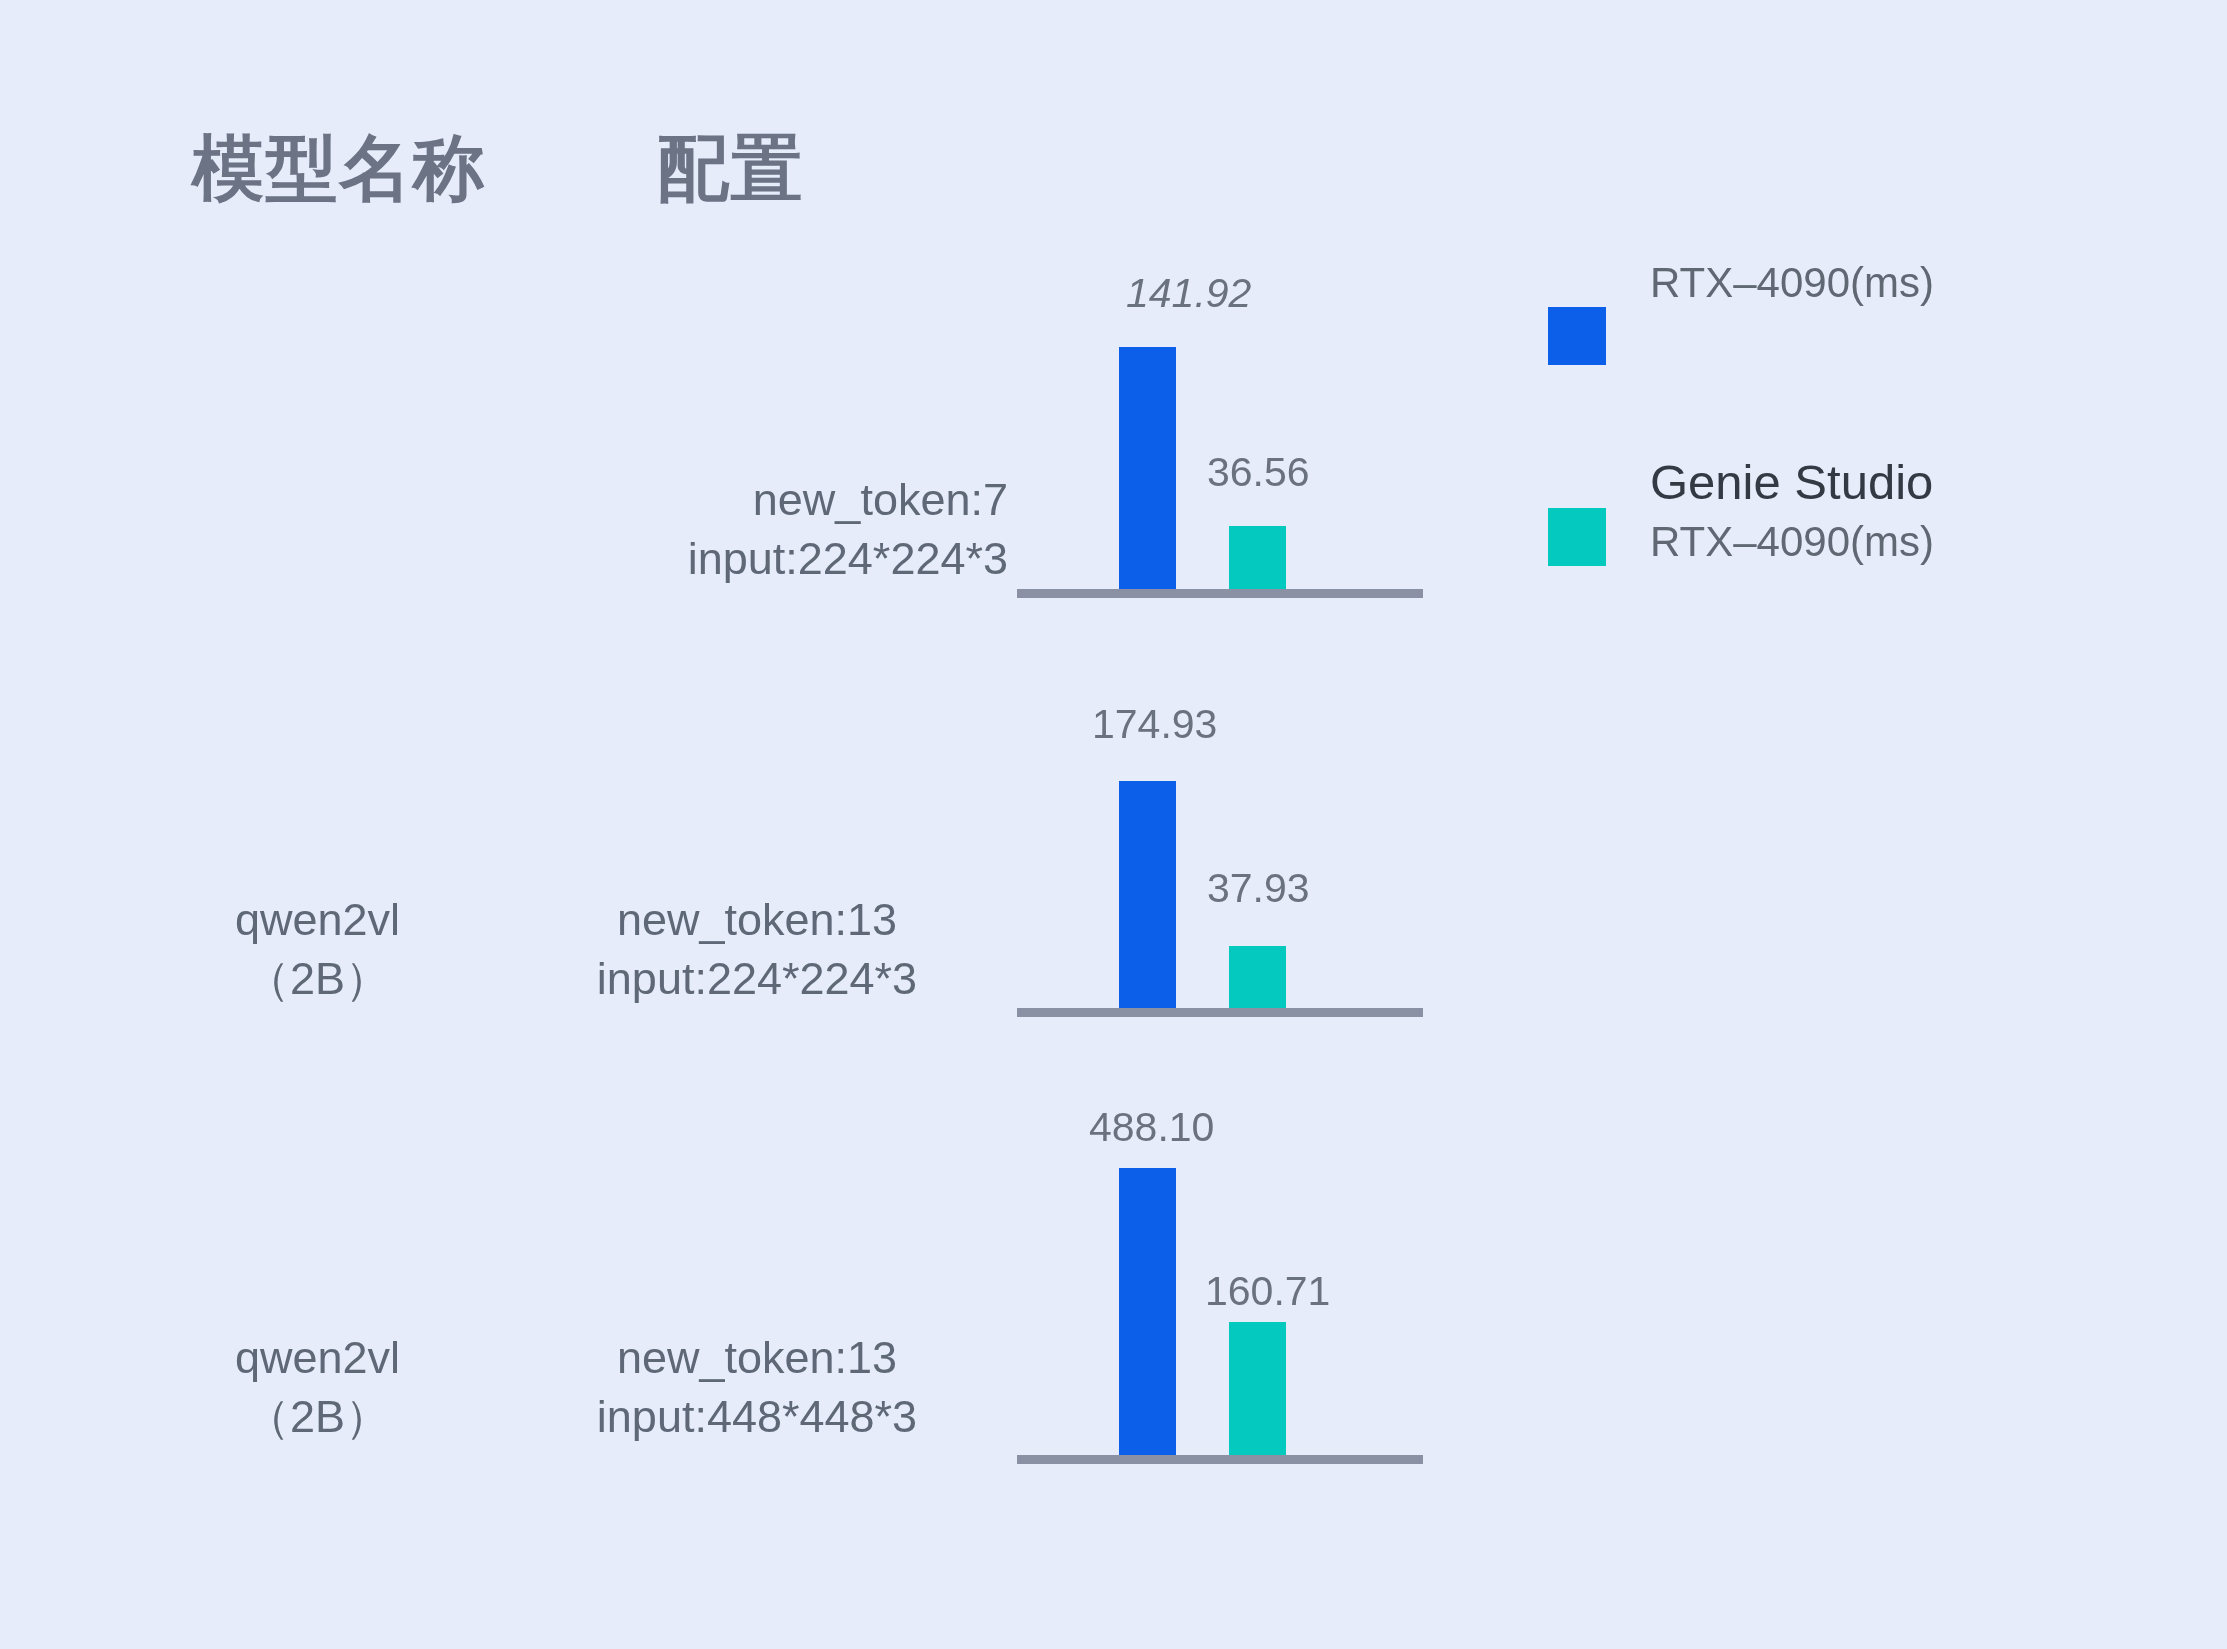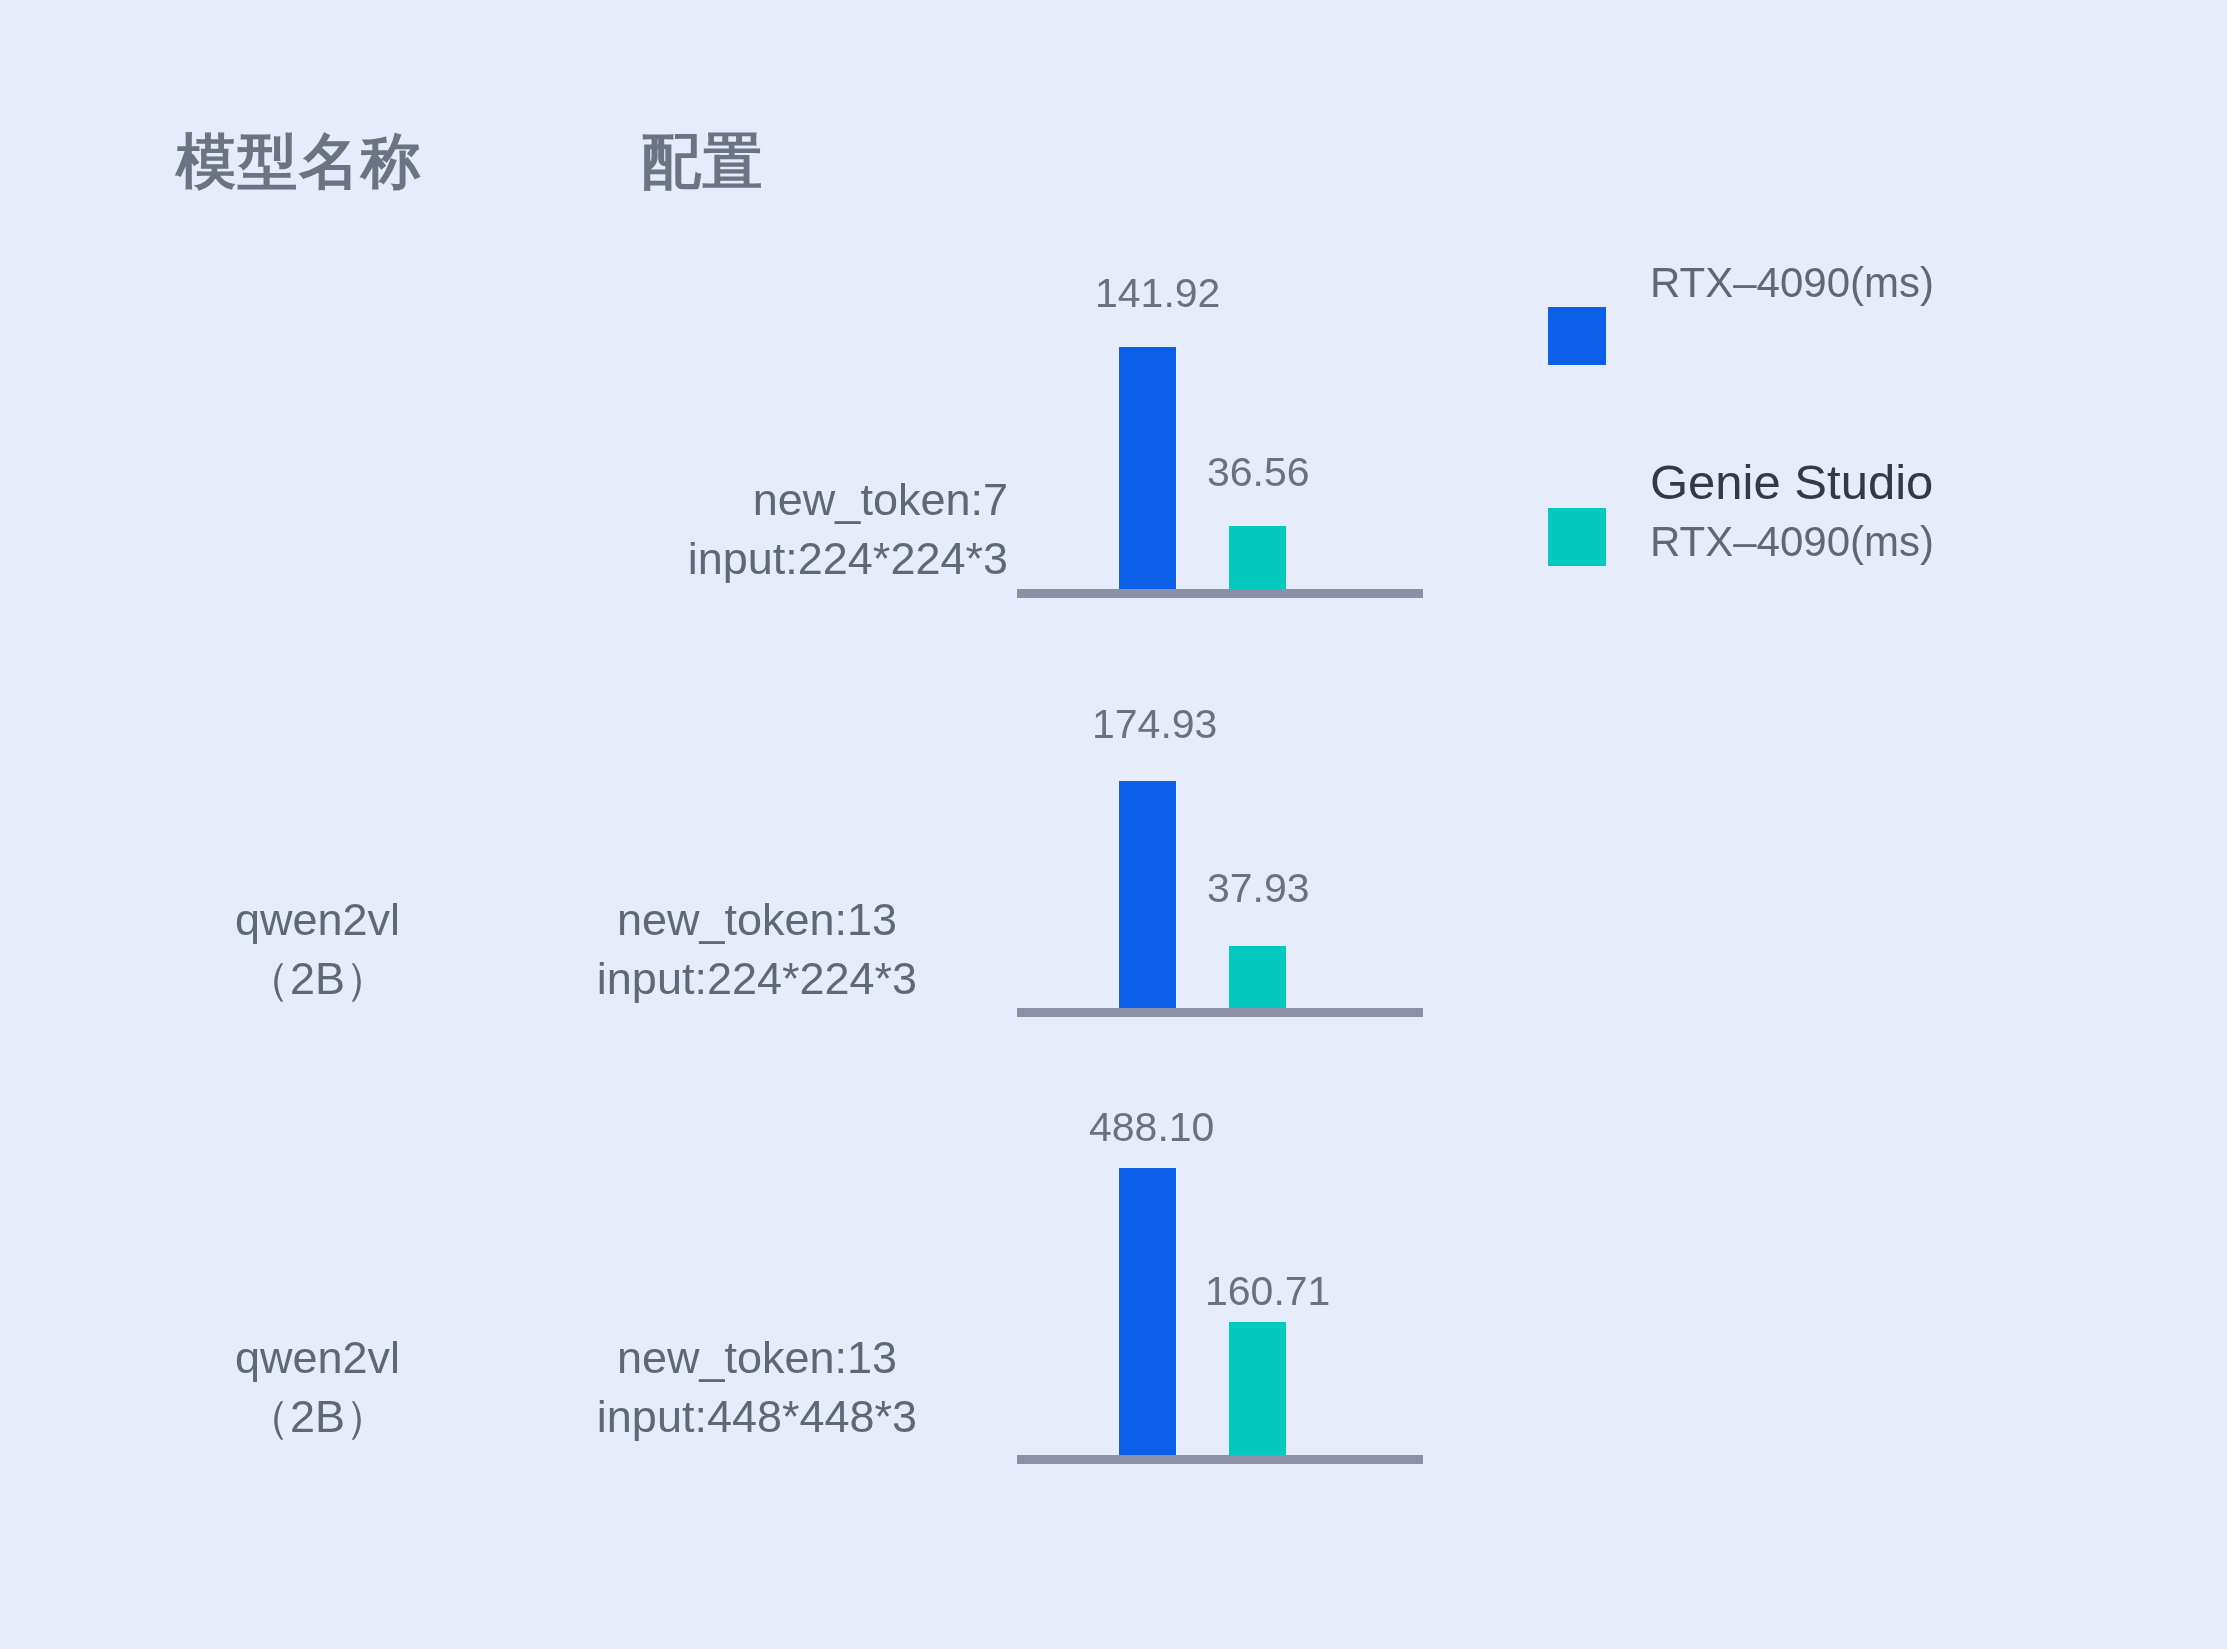--- a/index.html
+++ b/index.html
@@ -20,25 +20,26 @@
   .canvas {
     position: absolute;
     inset: 0;
     background: #e6ecfa;
   }
 
   
   .col-head {
     position: absolute;
     color: #6b7385;
-    font-size: 60px;
+    font-size: 72px;
     font-weight: 700;
     letter-spacing: 1.6px;
     line-height: 1;
     white-space: nowrap;
+    margin-left: 16px;
   }
   #head-model { left: 176px; top: 132px; }
   #head-config { left: 641px; top: 132px; }
 
   
   .row-label {
     position: absolute;
     width: 329px;
     text-align: center;
     color: #5f6877;
@@ -128,21 +129,21 @@
   <div class="row-label config-col" style="top:470px;text-align:right;">
     <span class="l1">new_token:7</span>
     <span class="l2">input:224*224*3</span>
   </div>
 
   <div class="plot" style="top:347px; height:242px;">
     <div class="bar hf" style="height:242px;"></div>
     <div class="bar gs" style="height:63px;"></div>
     <div class="axis-line" style="top:242px;"></div>
   </div>
-  <div class="bar-value" style="left:1095px; top:273px;">141.92</div>
+  <div class="bar-value" style="left:1126px; top:273px;font-style:italic;">141.92</div>
   <div class="bar-value" style="left:1207px; top:452px;">36.56</div>
 
   <div class="row-label model-col" style="top:890px;">
     <span class="l1">qwen2vl</span>
     <span class="l2">（2B）</span>
   </div>
   <div class="row-label config-col" style="top:890px;">
     <span class="l1">new_token:13</span>
     <span class="l2">input:224*224*3</span>
   </div>

